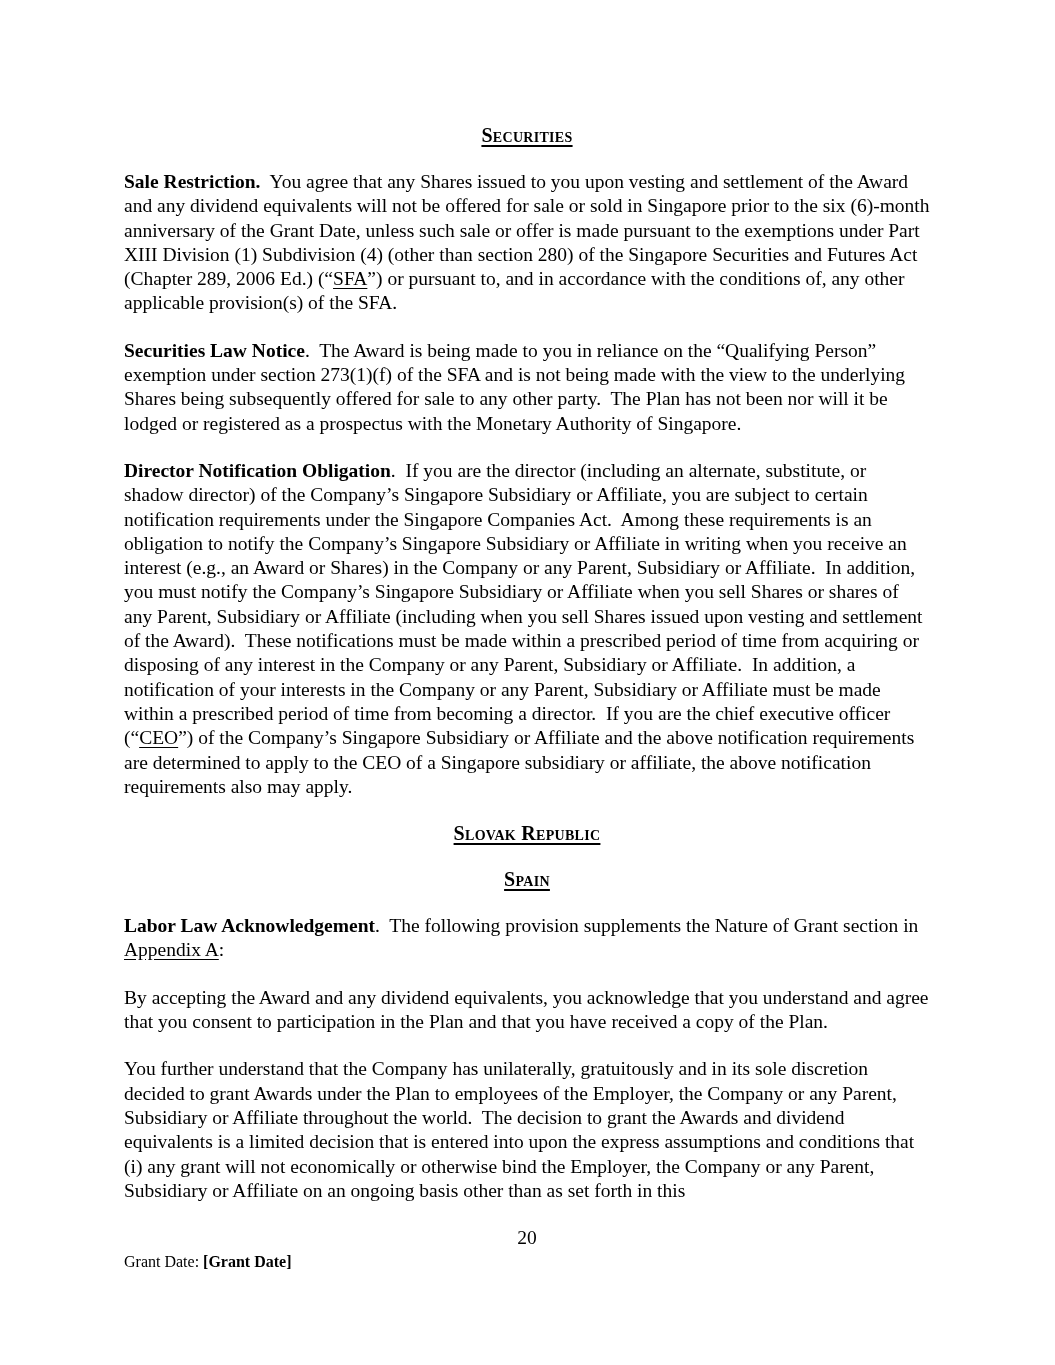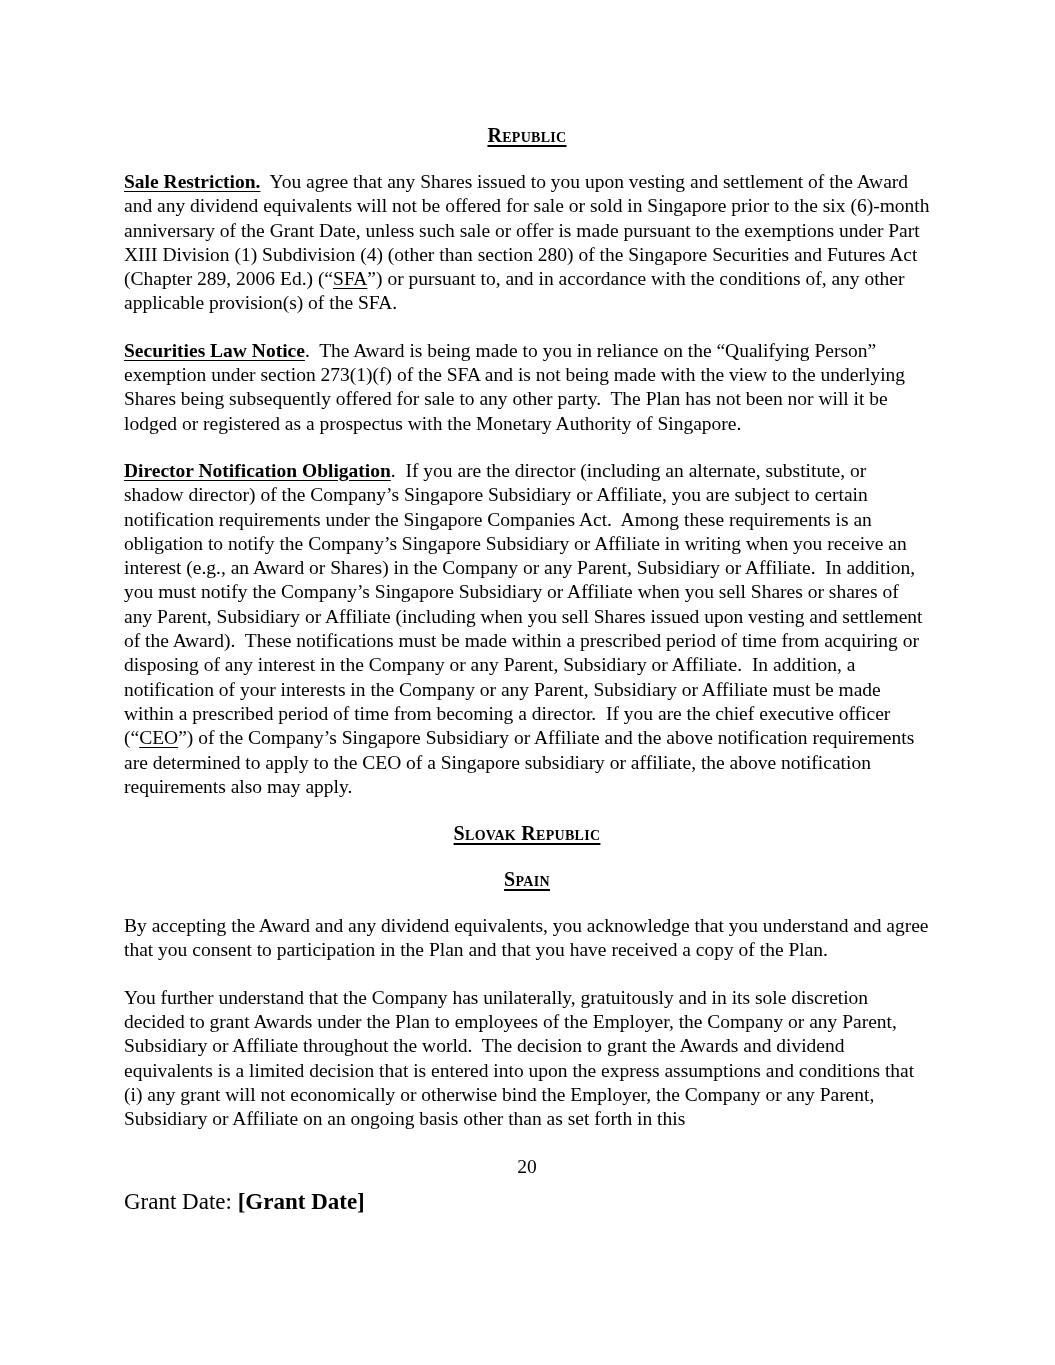--- a/index.html
+++ b/index.html
@@ -33,53 +33,53 @@
   .para {
     font-size: 19.5px;
     line-height: 24.3px;
     margin-bottom: 23px;
     white-space: pre-wrap;
     text-align: left;
   }
   .run.normal { }
   .run.bold-underline {
     font-weight: bold;
-    text-decoration: underline;
     text-underline-offset: 3px;
   }
   .run.underline {
     text-decoration: underline;
     text-underline-offset: 3px;
     margin-top: 27px;
   }
   .run.italic { }
   .page-number {
     text-align: center;
     font-size: 19.5px;
     line-height: 24.3px;
     margin-top: 2px;
   }
   .grant-date-line {
-    font-size: 23px;
+    font-size: 16px;
     line-height: 24.3px;
-    margin-top: 11px;
+    margin-top: 0;
   }
   .grant-date-value { font-weight: bold; }
 </style>
 </head>
 <body>
 
 <div class="page">
   <div>
-      <div class="heading"><span class="heading-text">Republic</span></div>
+      <div class="heading"><span class="heading-text">Securities</span></div>
       <p class="para"><span class="run bold-underline">Sale Restriction.</span><span class="run normal">  You agree that any Shares issued to you upon vesting and settlement of the Award and any dividend equivalents will not be offered for sale or sold in Singapore prior to the six (6)-month anniversary of the Grant Date, unless such sale or offer is made pursuant to the exemptions under Part XIII Division (1) Subdivision (4) (other than section 280) of the Singapore Securities and Futures Act (Chapter 289, 2006 Ed.) (“</span><span class="run underline">SFA</span><span class="run normal">”) or pursuant to, and in accordance with the conditions of, any other applicable provision(s) of the SFA.</span></p>
       <p class="para"><span class="run bold-underline">Securities Law Notice</span><span class="run normal">.  The Award is being made to you in reliance on the “Qualifying Person” exemption under section 273(1)(f) of the SFA and is not being made with the view to the underlying Shares being subsequently offered for sale to any other party.  The Plan has not been nor will it be lodged or registered as a prospectus with the Monetary Authority of Singapore.</span></p>
       <p class="para"><span class="run bold-underline">Director Notification Obligation</span><span class="run normal">.  If you are the director (including an alternate, substitute, or shadow director) of the Company’s Singapore Subsidiary or Affiliate, you are subject to certain notification requirements under the Singapore Companies Act.  Among these requirements is an obligation to notify the Company’s Singapore Subsidiary or Affiliate in writing when you receive an interest (</span><span class="run italic">e.g.</span><span class="run normal">, an Award or Shares) in the Company or any Parent, Subsidiary or Affiliate.  In addition, you must notify the Company’s Singapore Subsidiary or Affiliate when you sell Shares or shares of any Parent, Subsidiary or Affiliate (including when you sell Shares issued upon vesting and settlement of the Award).  These notifications must be made within a prescribed period of time from acquiring or disposing of any interest in the Company or any Parent, Subsidiary or Affiliate.  In addition, a notification of your interests in the Company or any Parent, Subsidiary or Affiliate must be made within a prescribed period of time from becoming a director.  If you are the chief executive officer (“</span><span class="run underline">CEO</span><span class="run normal">”) of the Company’s Singapore Subsidiary or Affiliate and the above notification requirements are determined to apply to the CEO of a Singapore subsidiary or affiliate, the above notification requirements also may apply.</span></p>
       <div class="heading"><span class="heading-text">Slovak Republic</span></div>
       <div class="heading"><span class="heading-text">Spain</span></div>
+      <p class="para"><span class="run bold-underline">Labor Law Acknowledgement</span><span class="run normal">.  The following provision supplements the Nature of Grant section in </span><span class="run underline">Appendix A</span><span class="run normal">:</span></p>
       <p class="para"><span class="run normal">By accepting the Award and any dividend equivalents, you acknowledge that you understand and agree that you consent to participation in the Plan and that you have received a copy of the Plan.</span></p>
       <p class="para"><span class="run normal">You further understand that the Company has unilaterally, gratuitously and in its sole discretion decided to grant Awards under the Plan to employees of the Employer, the Company or any Parent, Subsidiary or Affiliate throughout the world.  The decision to grant the Awards and dividend equivalents is a limited decision that is entered into upon the express assumptions and conditions that (i) any grant will not economically or otherwise bind the Employer, the Company or any Parent, Subsidiary or Affiliate on an ongoing basis other than as set forth in this</span></p>
     </div>
   <div class="page-number">20</div>
   <div class="grant-date-line">
     <span>Grant Date: </span><span class="grant-date-value">[Grant Date]</span>
   </div>
 </div>
 
 </body></html>

